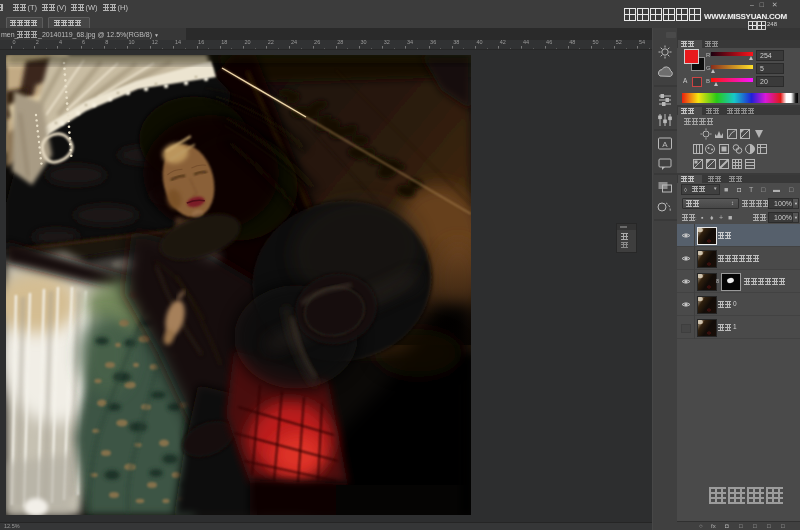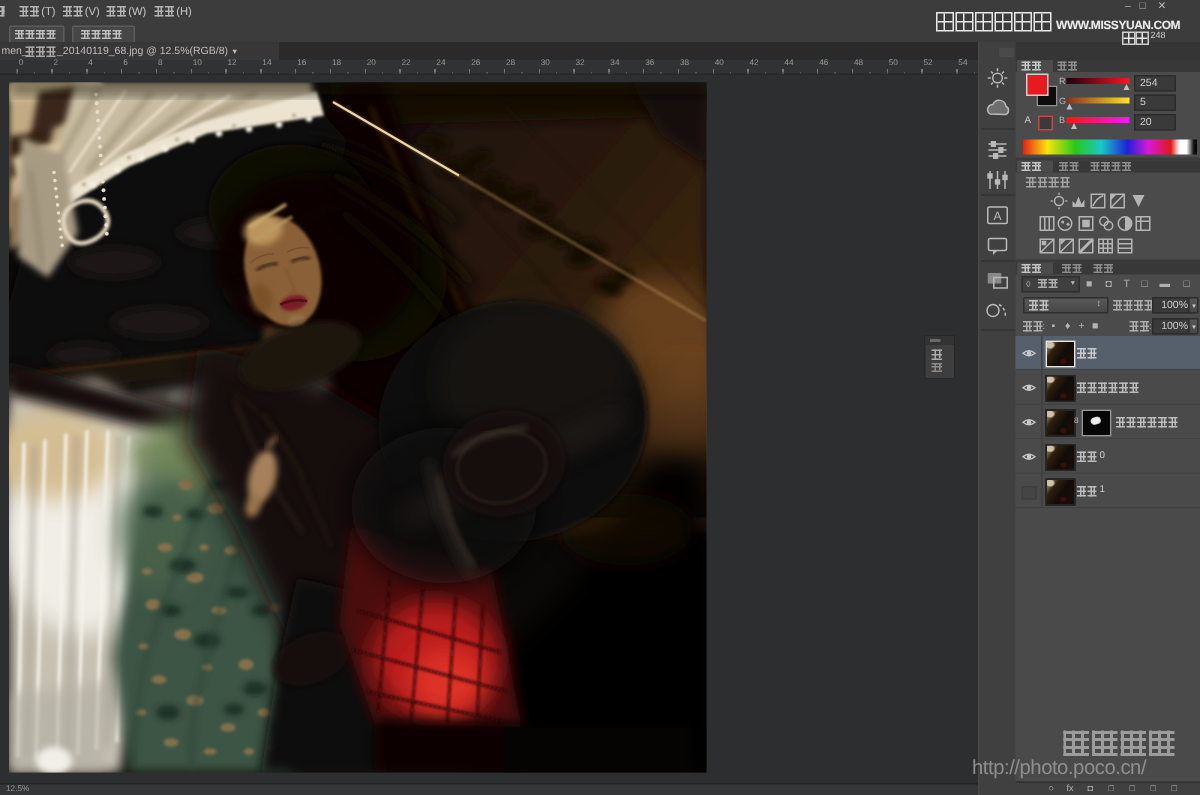--- a/index.html
+++ b/index.html
@@ -745,14 +745,13 @@
 <b class="cjo" style="left:9px;top:0;width:7px;height:7px;border-color:#cfcfcf"></b>
 <span style="position:absolute;left:19px;top:0;font-size:6px;color:#cfcfcf">248</span>
 </div>
 
 <div class="ab" style="left:709px;top:487px">
 <b class="cjb" style="left:0px;top:0px;width:17px;height:17px;color:#9c9c9c"></b>
 <b class="cjb" style="left:19px;top:0px;width:17px;height:17px;color:#9c9c9c"></b>
 <b class="cjb" style="left:38px;top:0px;width:17px;height:17px;color:#9c9c9c"></b>
 <b class="cjb" style="left:57px;top:0px;width:17px;height:17px;color:#9c9c9c"></b>
 </div>
-<div class="ab" style="left:648px;top:504px;font-size:13.5px;color:#8f8f8f;letter-spacing:-0.3px">http://photo.poco.cn/</div>
 </div>
 
 </body></html>

